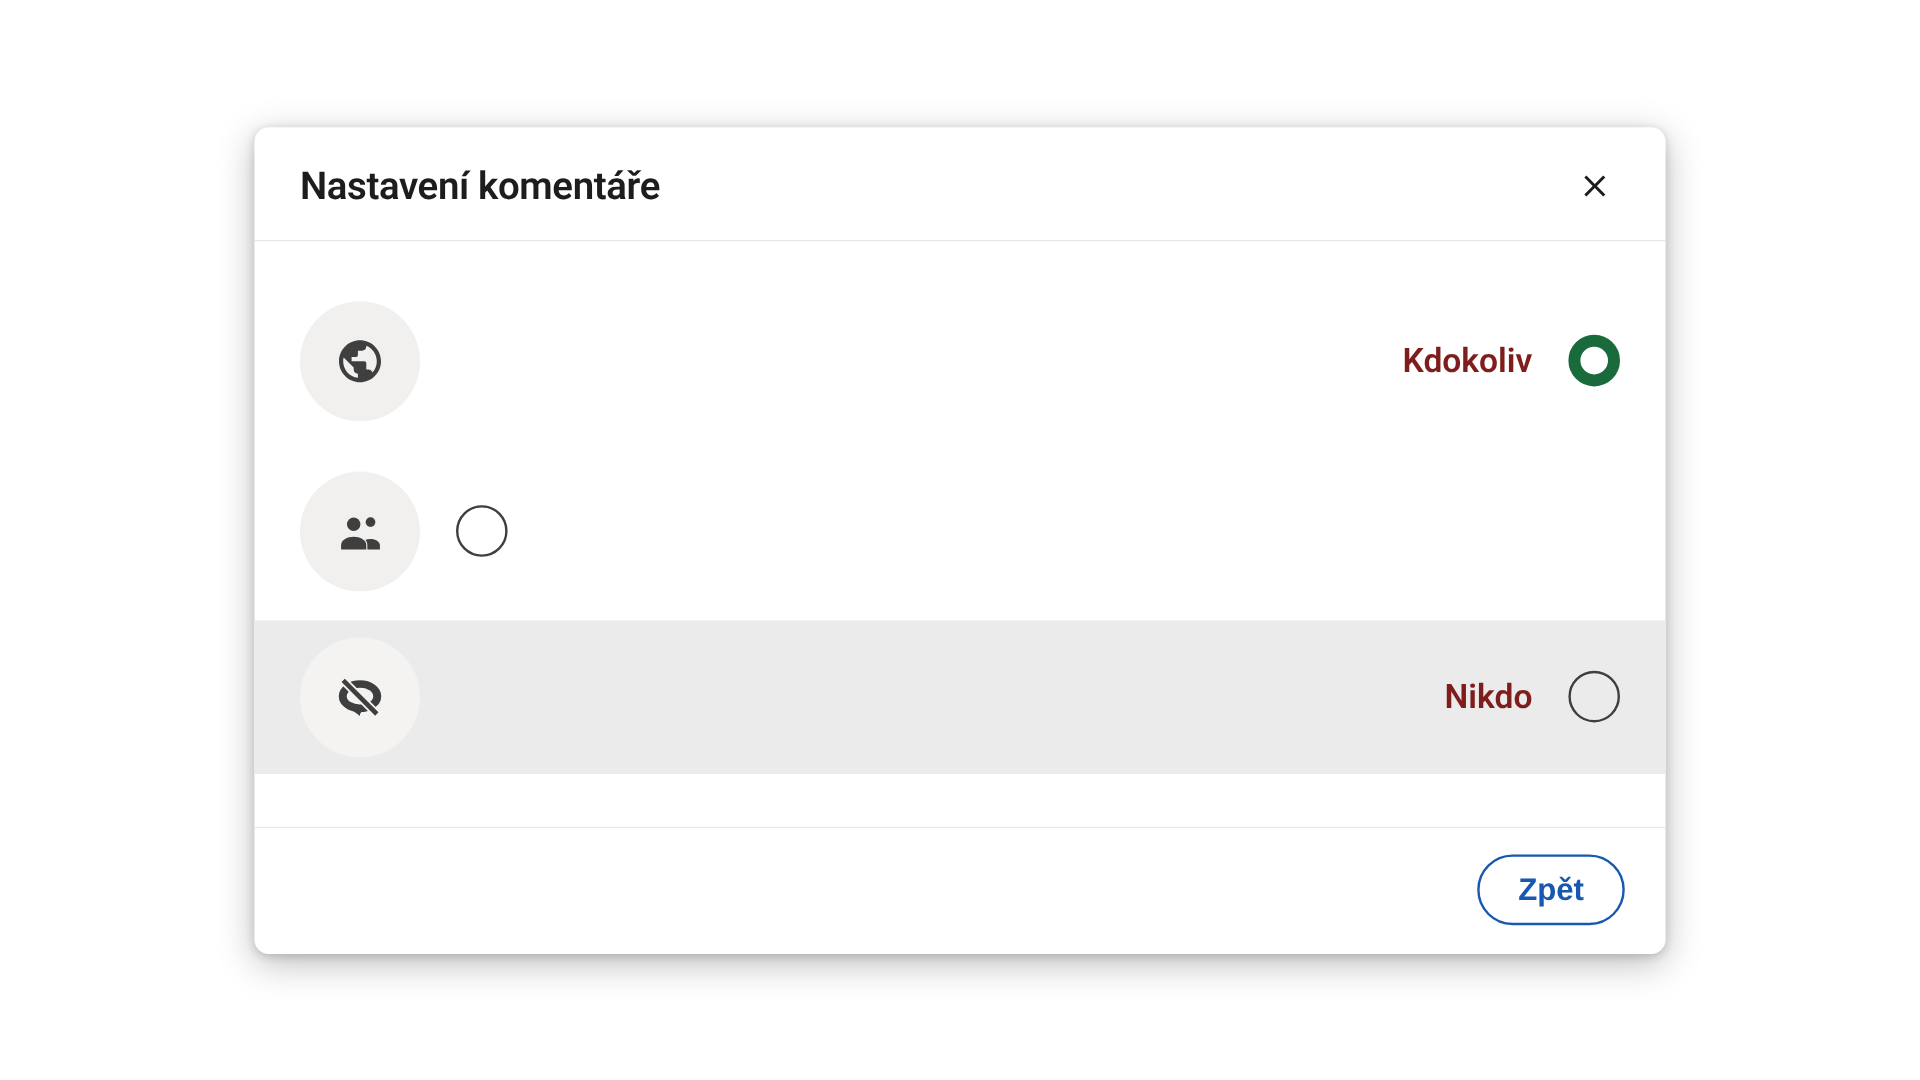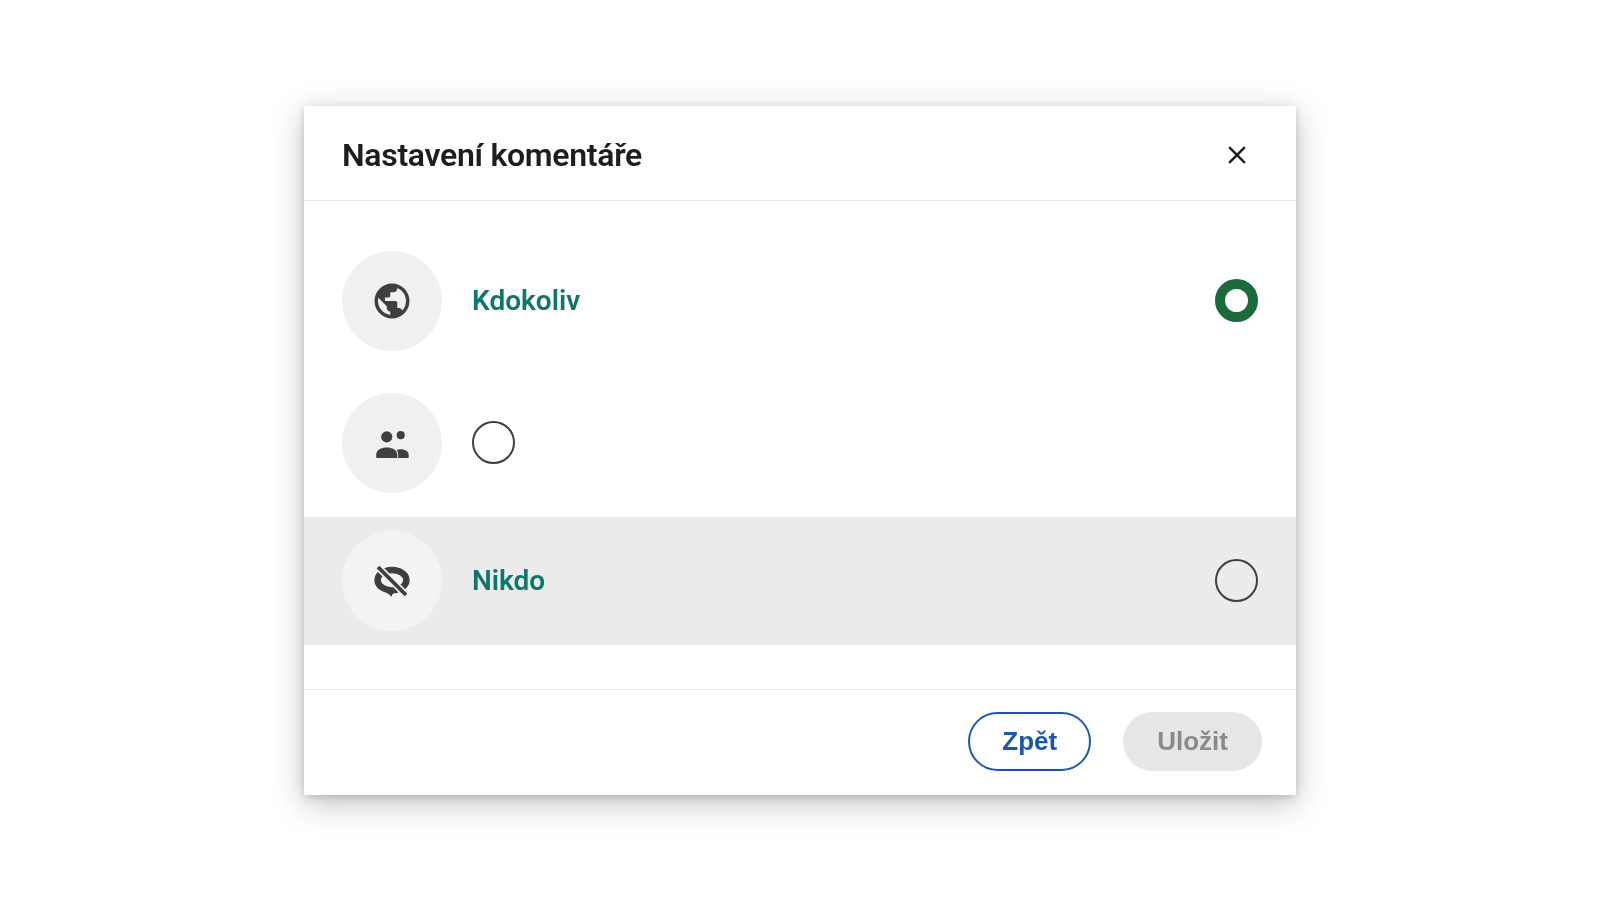--- a/index.html
+++ b/index.html
@@ -10,23 +10,23 @@
     body {
       font-family: -apple-system, BlinkMacSystemFont, "Segoe UI", Roboto, sans-serif;
       background: #ffffff;
       width: 1600px;
       height: 900px;
       display: flex;
       align-items: center;
       justify-content: center;
     }
     .dialog {
-      width: 992px;
+      width: 1176px;
       background: #ffffff;
-      border-radius: 0;
+      border-radius: 12px;
       box-shadow: 0 8px 30px rgba(0,0,0,0.25), 0 2px 8px rgba(0,0,0,0.15);
       overflow: hidden;
     }
     .dialog-header {
       display: flex;
       align-items: center;
       justify-content: space-between;
       padding: 28px 38px 24px 38px;
       border-bottom: 1px solid #e6e6e6;
     }
@@ -83,22 +83,23 @@
       background: #f4f3f2;
     }
     .icon-circle svg {
       width: 42px;
       height: 42px;
       fill: #3f3f3f;
     }
     .option-label {
       font-size: 28px;
       font-weight: 600;
-      color: #0f766e;
+      color: #7f1d1d;
       flex: 1;
+      text-align: right;
     }
     .radio {
       width: 43px;
       height: 43px;
       border-radius: 50%;
       border: 2.5px solid #3f3f3f;
       flex-shrink: 0;
       position: relative;
     }
     .radio.selected {
@@ -188,15 +189,14 @@
       </div>
       <span class="option-label">Nikdo</span>
       <div class="radio"></div>
     </div>
 
     <div class="spacer"></div>
   </div>
 
   <div class="dialog-footer">
     <button class="btn btn-secondary">Zpět</button>
-    <button class="btn btn-primary" disabled="">Uložit</button>
   </div>
 </div>
 
 </body></html>

